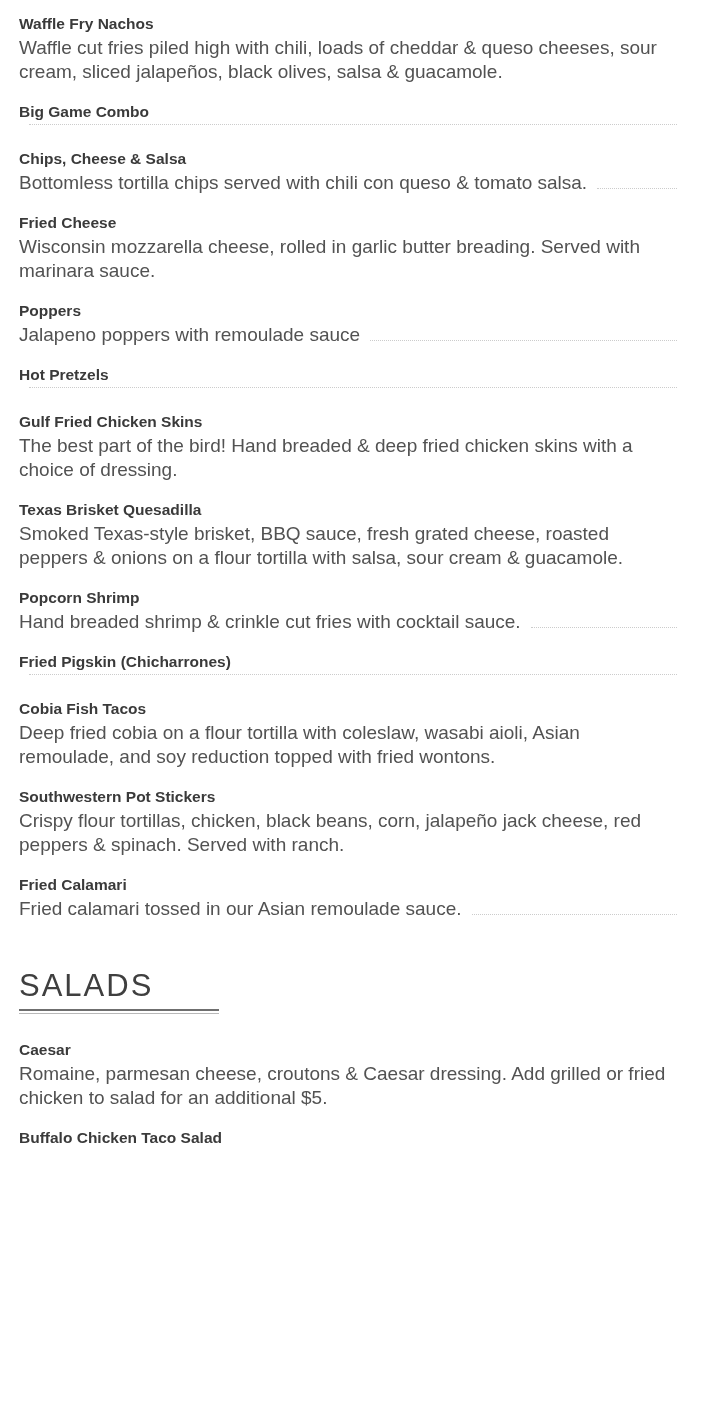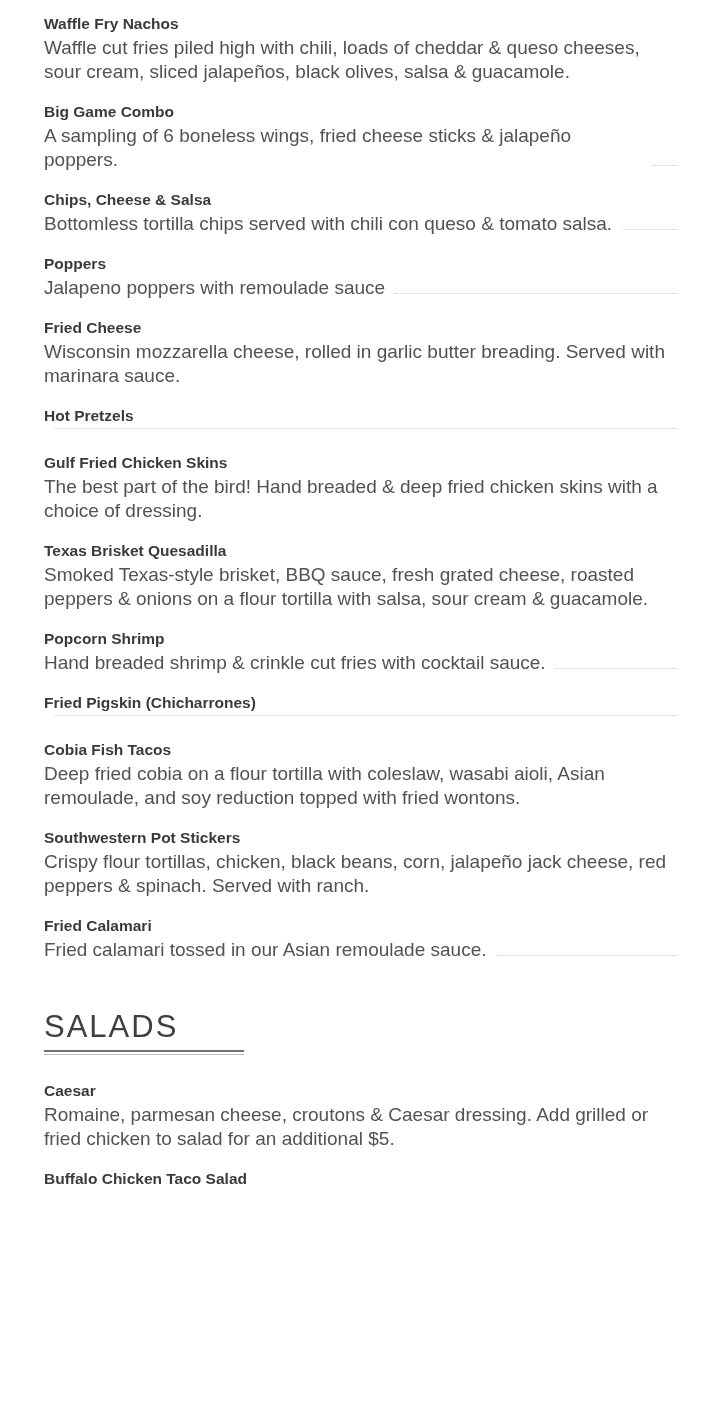--- a/index.html
+++ b/index.html
@@ -8,21 +8,21 @@
     padding: 0;
     background: #ffffff;
   }
   body {
     width: 705px;
     height: 1418px;
     overflow: hidden;
     font-family: "Liberation Sans", sans-serif;
   }
   .menu {
-    padding: 12px 28px 10px 44px;
+    padding: 12px 28px 10px 19px;
   }
   .menu-section + .menu-section {
     margin-top: 46px;
   }
   .section-header {
     margin: 0 0 24px 0;
   }
   .section-title {
     margin: 0;
     font-family: Liberation Sans, sans-serif;
@@ -81,46 +81,45 @@
     <h3 class="item-name">Waffle Fry Nachos</h3>
     <div class="desc-row">
       <p class="item-desc">Waffle cut fries piled high with chili, loads of cheddar &amp; queso cheeses, sour cream, sliced jalapeños, black olives, salsa &amp; guacamole.</p>
 
     </div>
   </article>
 
   <article class="item">
     <h3 class="item-name">Big Game Combo</h3>
     <div class="desc-row">
-      <p class="item-desc">A sampling of 6 boneless wings, fried cheese sticks &amp; jalapeño poppers.</p>
       <span class="leader"></span>
     </div>
   </article>
 
   <article class="item">
     <h3 class="item-name">Chips, Cheese &amp; Salsa</h3>
     <div class="desc-row">
       <p class="item-desc">Bottomless tortilla chips served with chili con queso &amp; tomato salsa.</p>
       <span class="leader"></span>
     </div>
   </article>
 
   <article class="item">
+    <h3 class="item-name">Fried Cheese</h3>
+    <div class="desc-row">
+      <p class="item-desc">Wisconsin mozzarella cheese, rolled in garlic butter breading. Served with marinara sauce.</p>
+
+    </div>
+  </article>
+
+  <article class="item">
     <h3 class="item-name">Poppers</h3>
     <div class="desc-row">
       <p class="item-desc">Jalapeno poppers with remoulade sauce</p>
       <span class="leader"></span>
-    </div>
-  </article>
-
-  <article class="item">
-    <h3 class="item-name">Fried Cheese</h3>
-    <div class="desc-row">
-      <p class="item-desc">Wisconsin mozzarella cheese, rolled in garlic butter breading. Served with marinara sauce.</p>
-
     </div>
   </article>
 
   <article class="item">
     <h3 class="item-name">Hot Pretzels</h3>
     <div class="desc-row">
       <span class="leader"></span>
     </div>
   </article>
 

